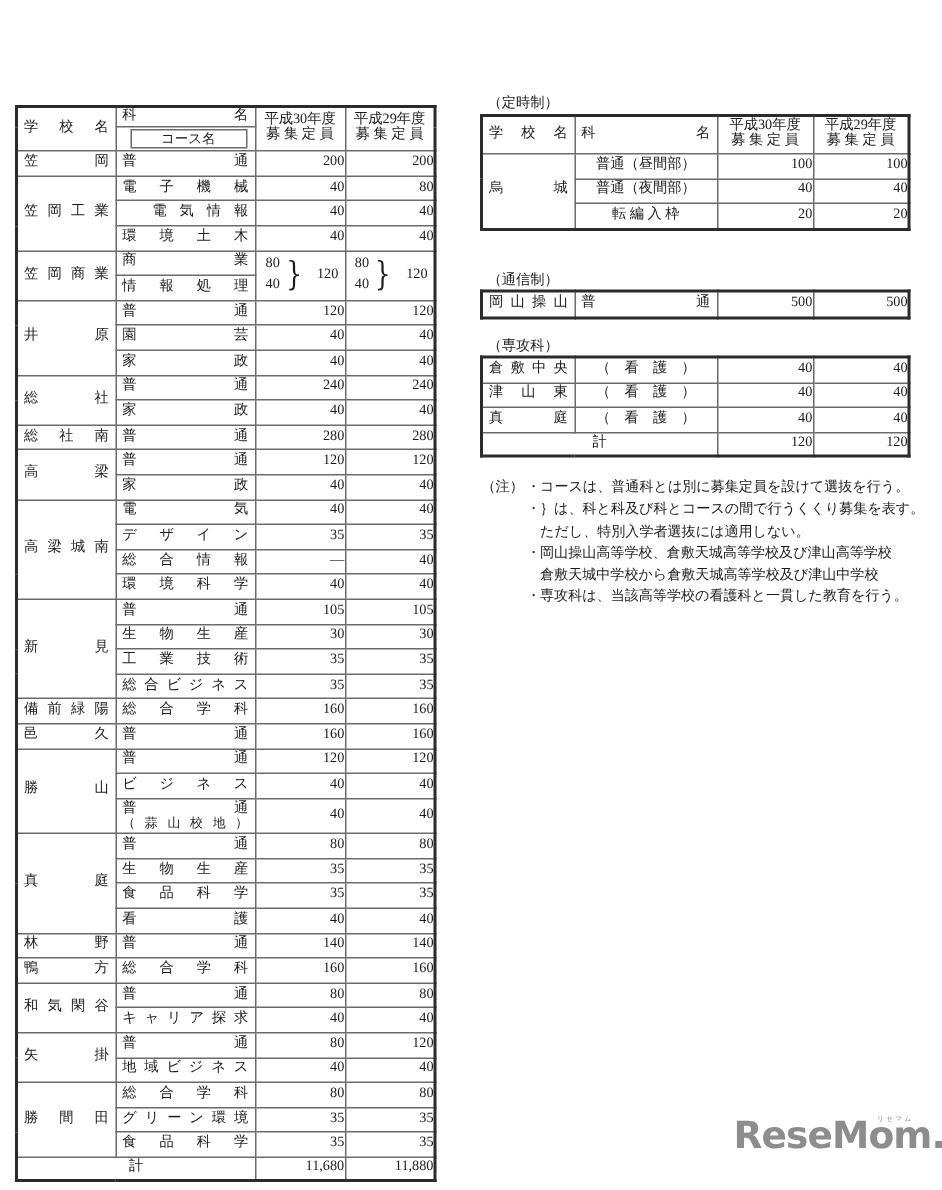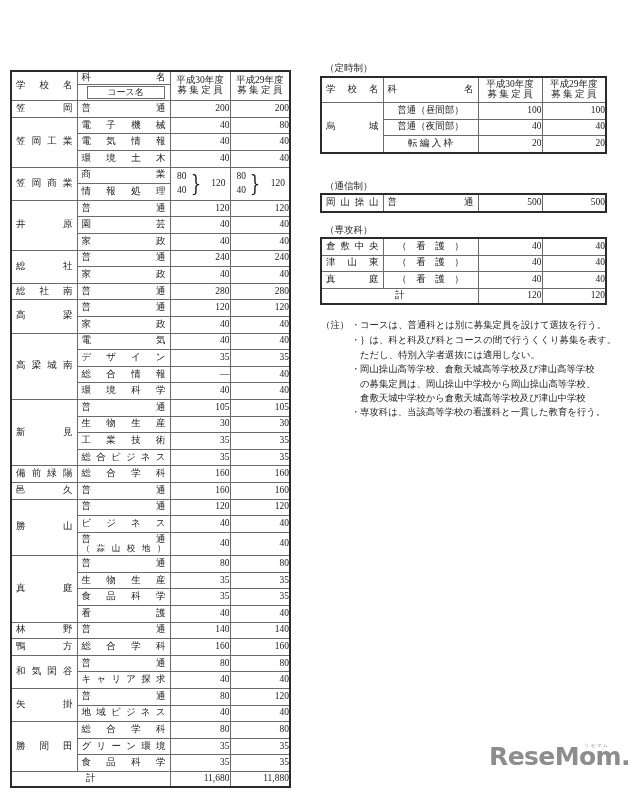--- a/index.html
+++ b/index.html
@@ -152,21 +152,21 @@
           <td class="ctr" rowspan="3" style="height: 46.8px; border-top: 1.4px solid rgb(43, 43, 43);">
             <span class="spread">笠 岡 工 業</span>
           </td>
           <td style="height: 15.6px; border-top: 1.4px solid rgb(43, 43, 43);">
             <span class="spread">電 子 機 械</span>
           </td>
           <td class="num" style="border-top: 1.4px solid rgb(43, 43, 43);">40</td>
           <td class="num" style="border-top: 1.4px solid rgb(43, 43, 43);">80</td>
         </tr>
         <tr>
-          <td style="height: 15.6px;">
+          <td style="height: 15.6px; padding-left: 20px;">
             <span class="spread">電 気 情 報</span>
           </td>
           <td class="num">40</td>
           <td class="num">40</td>
         </tr>
         <tr>
           <td style="height: 15.6px;">
             <span class="spread">環 境 土 木</span>
           </td>
           <td class="num">40</td>
@@ -629,21 +629,20 @@
               <span class="note-bullet">・</span>
               <span class="note-text">｝は、科と科及び科とコースの間で行うくくり募集を表す。</span>
             </div>
             <div class="note-cont">ただし、特別入学者選抜には適用しない。</div>
           </div>
           <div>
             <div class="note-item">
               <span class="note-bullet">・</span>
               <span class="note-text">岡山操山高等学校、倉敷天城高等学校及び津山高等学校</span>
             </div>
-            <div class="note-cont">の募集定員は、岡山操山中学校から岡山操山高等学校、</div>
             <div class="note-cont">倉敷天城中学校から倉敷天城高等学校及び津山中学校</div>
           </div>
           <div>
             <div class="note-item">
               <span class="note-bullet">・</span>
               <span class="note-text">専攻科は、当該高等学校の看護科と一貫した教育を行う。</span>
             </div>
           </div>
         </div>
       </div>

